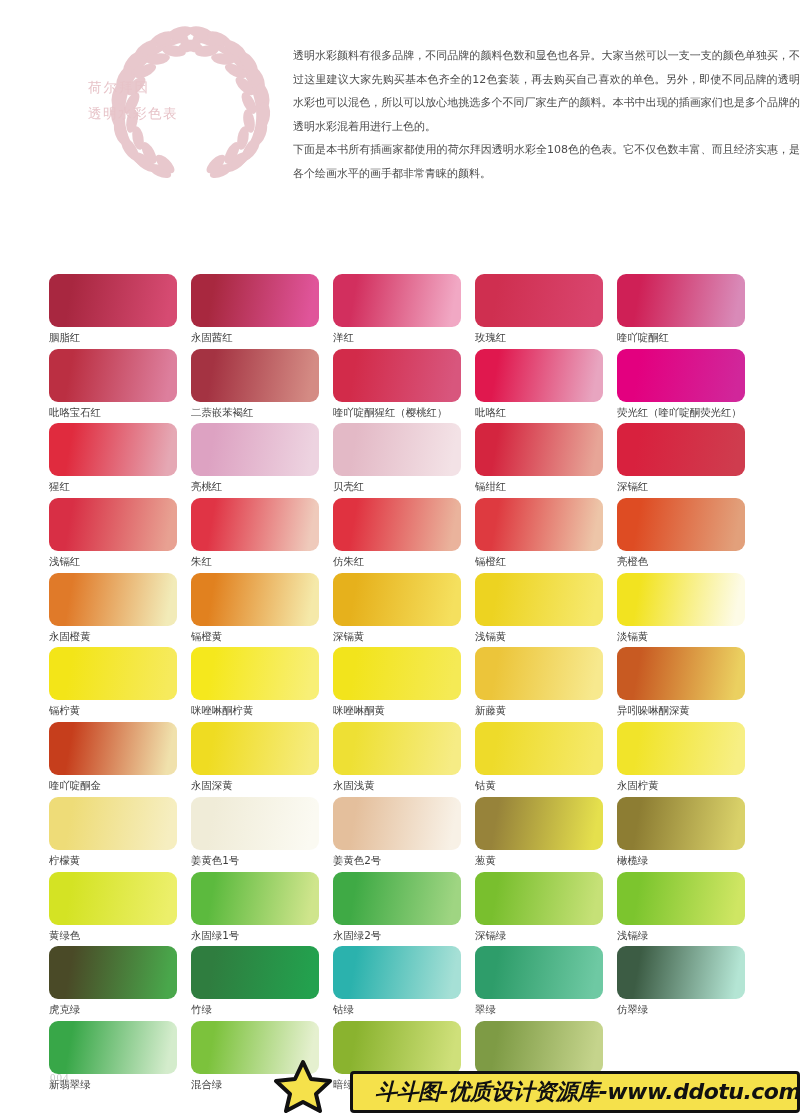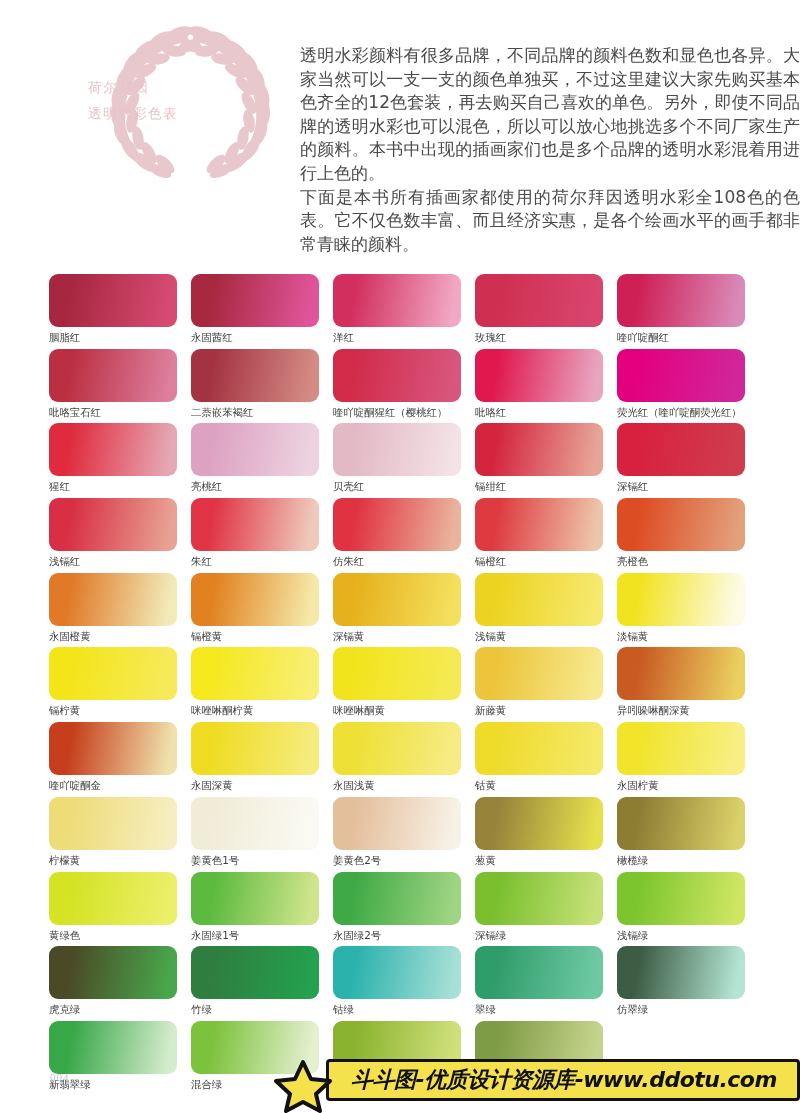--- a/index.html
+++ b/index.html
@@ -39,24 +39,24 @@
     top: 52px;
     color: #e7c3c8;
     font-size: 13.5px;
     letter-spacing: 2px;
     line-height: 26px;
     font-family: "DejaVu Sans", sans-serif;
   }
   .emblem-text .l2 { letter-spacing: 1.5px; }
 
   .intro {
-    margin-left: 7px;
+    margin-left: 0;
     margin-top: 22px;
     width: 530px;
-    font-size: 17px;
+    font-size: 11px;
     line-height: 23.6px;
     color: #4a4a4a;
     font-family: "DejaVu Sans", sans-serif;
     text-align: justify;
   }
   .intro p { margin: 0; }
 
   
   .grid {
     position: absolute;
@@ -96,21 +96,22 @@
   }
 
   
   .watermark {
     position: absolute;
     left: 272px;
     top: 1059px;
     width: 528px;
     height: 54px;
     display: flex;
-    align-items: flex-start;
+    align-items: flex-end;
+    gap: 24px;
   }
   .wm-star { flex: 0 0 auto; margin-right: -8px; position: relative; z-index: 2; }
   .wm-bar {
     flex: 1 1 auto;
     background: #f5e14b;
     border: 3px solid #111111;
     border-radius: 4px;
     height: 42px;
     display: flex;
     align-items: center;

